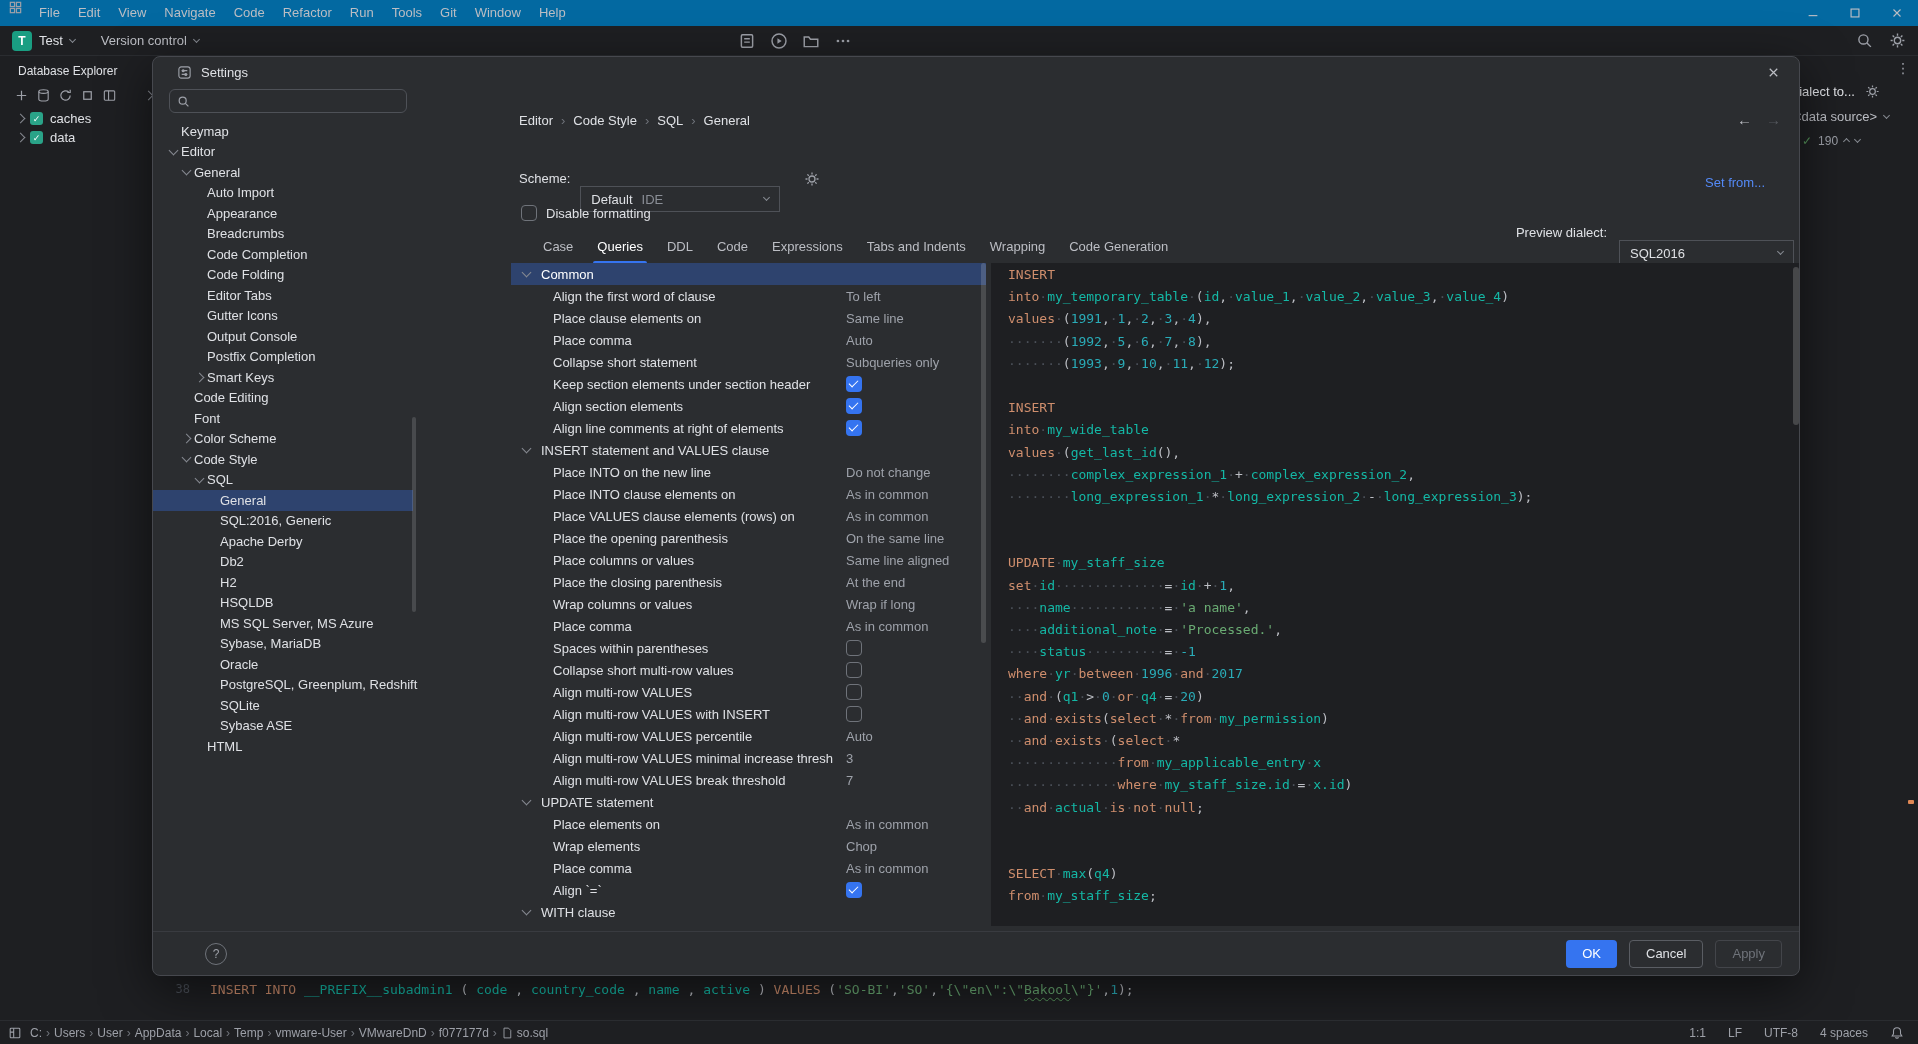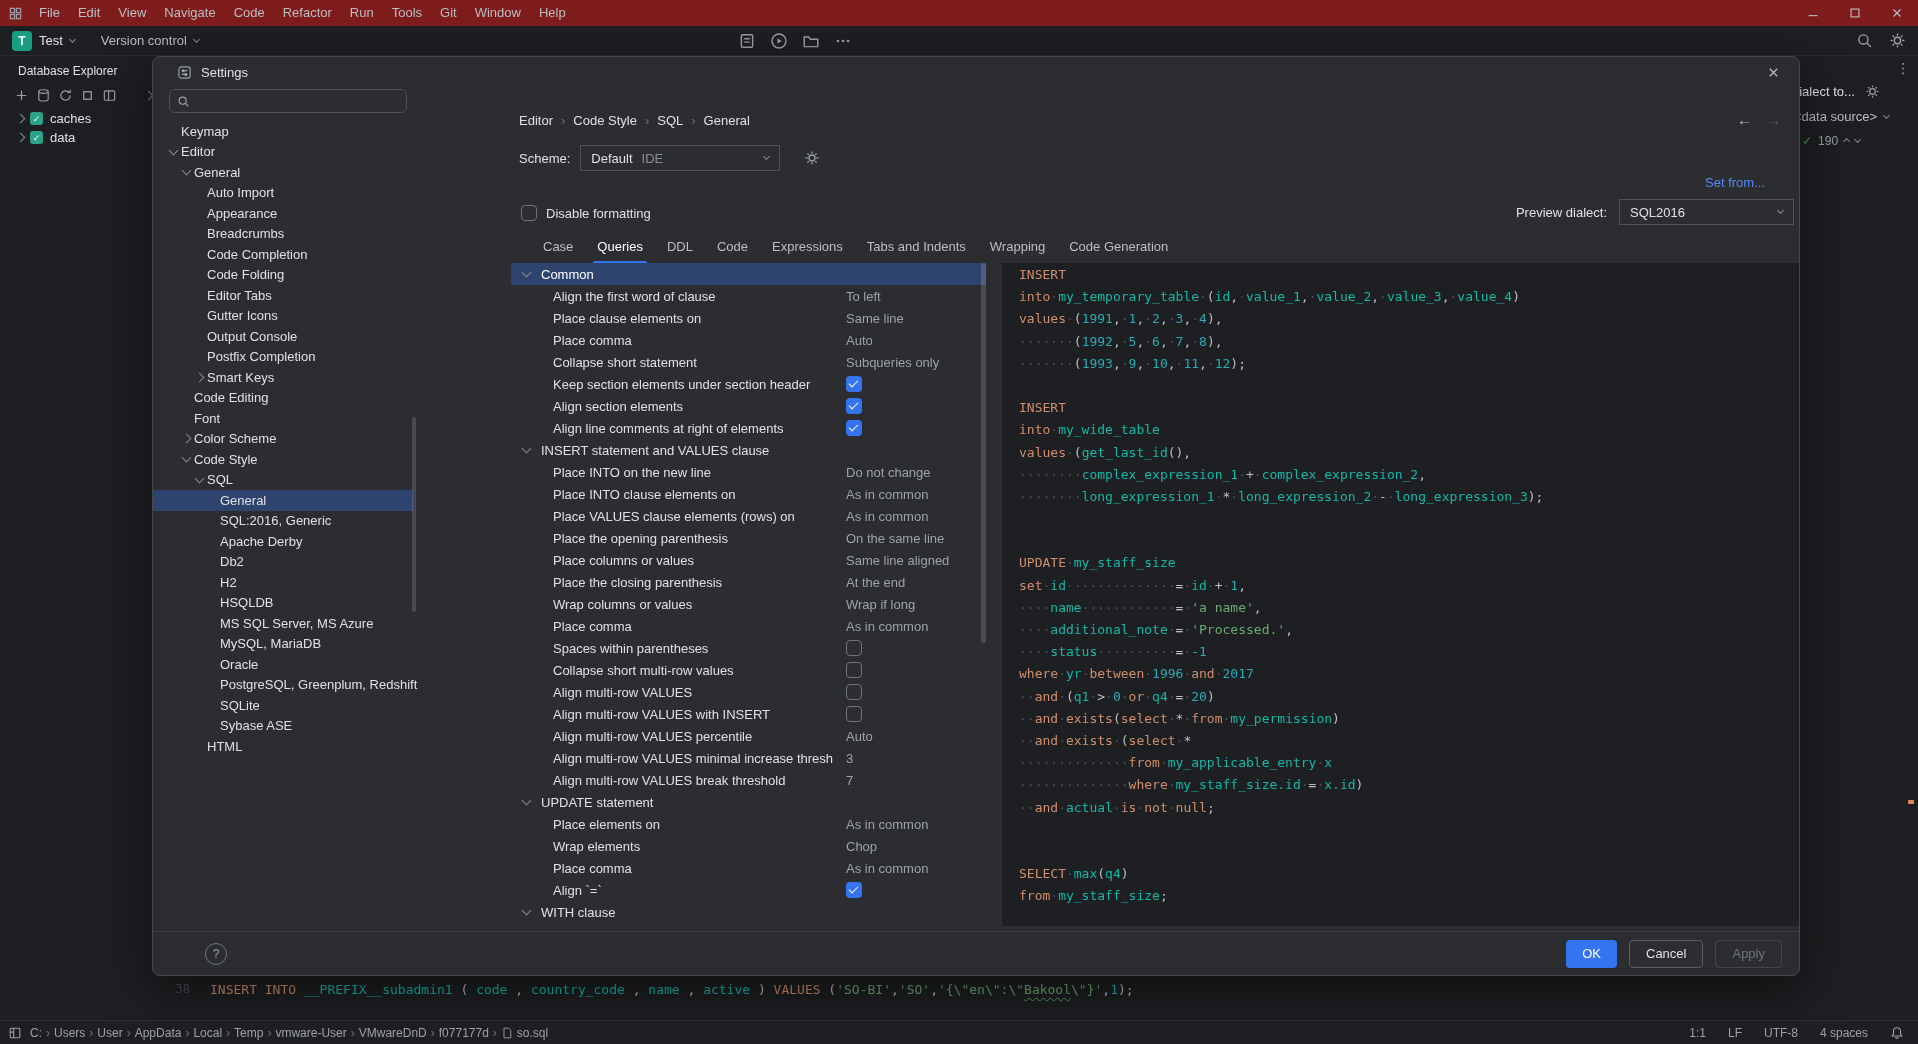--- a/index.html
+++ b/index.html
@@ -1,21 +1,21 @@
 <!DOCTYPE html>
 <html><head>
 <meta charset="utf-8">
 <style>
   * { margin:0; padding:0; box-sizing:border-box; }
   html,body { width:1918px; height:1044px; overflow:hidden; }
   body { background:#1e1f22; font-family:"Liberation Sans", sans-serif; font-size:13px; color:#dfe1e5; position:relative; }
   svg { display:block; }
 
   
-  #menubar { position:absolute; left:0; top:0; width:1918px; height:26px; display:flex; align-items:center; background:#7f1d1d; }
+  #menubar { position:absolute; left:0; top:0; width:1918px; height:26px; display:flex; background:#0369a1; }
   #menubar .logo { width:30px; display:flex; justify-content:center; }
   .menu-item { padding:0 9px; line-height:26px; color:#bcbec4; cursor:default; }
   #win-controls { margin-left:auto; display:flex; height:26px; }
   .winbtn { width:42px; display:flex; align-items:center; justify-content:center; }
 
   
   #toolbar { position:absolute; left:0; top:26px; width:1918px; height:30px; display:flex; align-items:center; background:#1e1f22; border-bottom:1px solid #2a2c30; }
   .proj-chip { display:flex; align-items:center; gap:7px; margin-left:12px; }
   .proj-avatar { width:20px; height:20px; border-radius:4px; background:#1a9e82; color:#fff; font-weight:bold; font-size:12px; display:flex; align-items:center; justify-content:center; }
   .vc-chip { display:flex; align-items:center; gap:7px; margin-left:26px; color:#bcbec4; }
@@ -68,21 +68,21 @@
   #settings-tree { position:absolute; left:0; right:0; top:34px; bottom:0; overflow:hidden; }
   .tree-row { display:flex; align-items:center; height:20.5px; white-space:nowrap; color:#dfe1e5; margin-right:8px; }
   .tree-row.sel { background:#2e436e; }
   #tree-scroll { position:absolute; right:5px; top:330px; width:4px; height:195px; background:rgba(255,255,255,.14); border-radius:2px; }
 
   #dlg-content { flex:1; position:relative; }
   #crumbs { position:absolute; left:98px; top:26px; display:flex; align-items:center; gap:8px; }
   #nav-arrows { position:absolute; right:18px; top:24px; display:flex; gap:14px; font-size:15px; }
   #nav-back { color:#bcbec4; } #nav-fwd { color:#55585e; }
   #scheme-row { position:absolute; left:98px; top:58px; display:flex; align-items:center; gap:10px; }
-  .combo { display:inline-flex; align-items:center; height:26px; padding:0 10px; border:1px solid #4e5157; border-radius:0; gap:9px; color:#dfe1e5; }
+  .combo { display:inline-flex; align-items:center; height:26px; padding:0 10px; border:1px solid #4e5157; border-radius:0; gap:9px; color:#dfe1e5;margin-top:41px; }
   .combo .fill { flex:1; }
   .badge-dim { color:#8a8e96; }
   #set-from { position:absolute; right:34px; top:88px; color:#548af7; }
   #disable-row { position:absolute; left:100px; top:118px; display:flex; align-items:center; gap:9px; }
   #dialect-row { position:absolute; right:5px; top:112px; display:flex; align-items:center; gap:12px; }
   #dialect-row .combo { width:175px; }
   #tabs { position:absolute; left:110px; top:146px; display:flex; }
   .tab { padding:6px 12px 10px; color:#bcbec4; position:relative; }
   .tab.active { color:#fff; }
   .tab.active::after { content:""; position:absolute; left:8px; right:8px; bottom:0; height:3px; border-radius:2px 2px 0 0; background:#3574f0; }
@@ -93,21 +93,21 @@
   .opt-section.sel { background:#2e436e; color:#fff; }
   .opt-row { display:flex; align-items:center; height:22px; padding-left:42px; position:relative; }
   .opt-label { color:#dfe1e5; }
   .opt-value { position:absolute; left:335px; color:#9ea2aa; }
   .opt-row .cb { position:absolute; left:335px; }
   .cb { width:16px; height:16px; border-radius:4px; position:relative; flex:none; }
   .cb.on { background:#3574f0; }
   .cb.on::after { content:""; position:absolute; left:5px; top:2px; width:4px; height:8px; border-right:1.6px solid #fff; border-bottom:1.6px solid #fff; transform:rotate(45deg); }
   .cb.off { border:1.5px solid #6f737a; }
 
-  #preview-pane { position:absolute; left:570px; top:176px; width:810px; height:663px; background:#1e1f22; overflow:hidden;margin-left:11px; }
+  #preview-pane { position:absolute; left:570px; top:176px; width:810px; height:663px; background:#1e1f22; overflow:hidden; }
   #preview-code { padding:1px 0 0 17px; }
   .code-line { height:22.2px; line-height:22.2px; font-family:"DejaVu Sans Mono", monospace; font-size:13px; white-space:pre; }
   .t-k { color:#cf8e6d; } .t-i { color:#14b8a6; } .t-n { color:#2aacb8; } .t-s { color:#6aab73; }
   .t-o, .t-p { color:#bcbec4; } .tw { color:#4b5059; }
   .t-st { color:#6aab73; text-decoration:underline wavy #57965c 1px; text-underline-offset:3px; }
   #preview-scroll { position:absolute; right:2px; top:4px; width:6px; height:158px; background:rgba(255,255,255,.18); border-radius:3px; }
 
   #dlg-footer { position:absolute; left:0; bottom:0; width:100%; height:44px; border-top:1px solid #393b40; display:flex; align-items:center; }
   #help-btn { width:22px; height:22px; border:1px solid #6f737a; border-radius:50%; color:#9da0a8; display:flex; align-items:center; justify-content:center; margin-left:52px; font-size:12px; }
   #footer-btns { margin-left:auto; margin-right:17px; display:flex; gap:12px; }
@@ -495,21 +495,21 @@
           <div class="tree-row" style="padding-left: 51px;">
             <span class="chev-box">
               <span class="chev hide"></span>
             </span>
             <span>MS SQL Server, MS Azure</span>
           </div>
           <div class="tree-row" style="padding-left: 51px;">
             <span class="chev-box">
               <span class="chev hide"></span>
             </span>
-            <span>MySQL, MariaDB</span>
+            <span>Sybase, MariaDB</span>
           </div>
           <div class="tree-row" style="padding-left: 51px;">
             <span class="chev-box">
               <span class="chev hide"></span>
             </span>
             <span>Oracle</span>
           </div>
           <div class="tree-row" style="padding-left: 51px;">
             <span class="chev-box">
               <span class="chev hide"></span>

